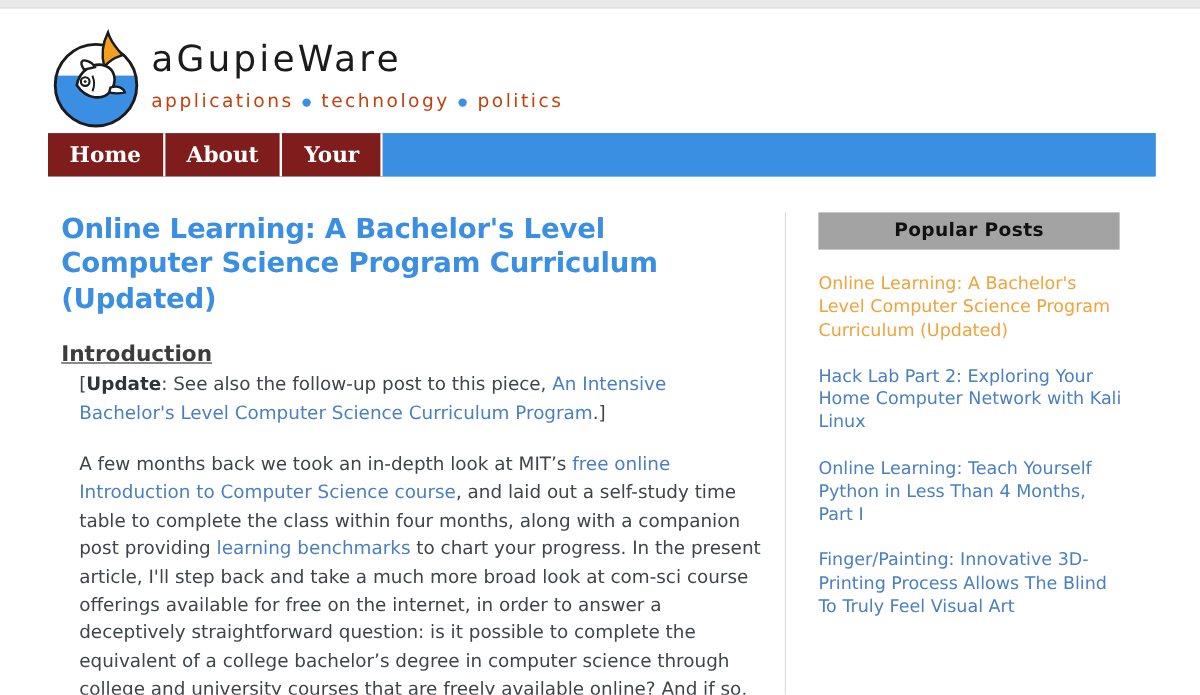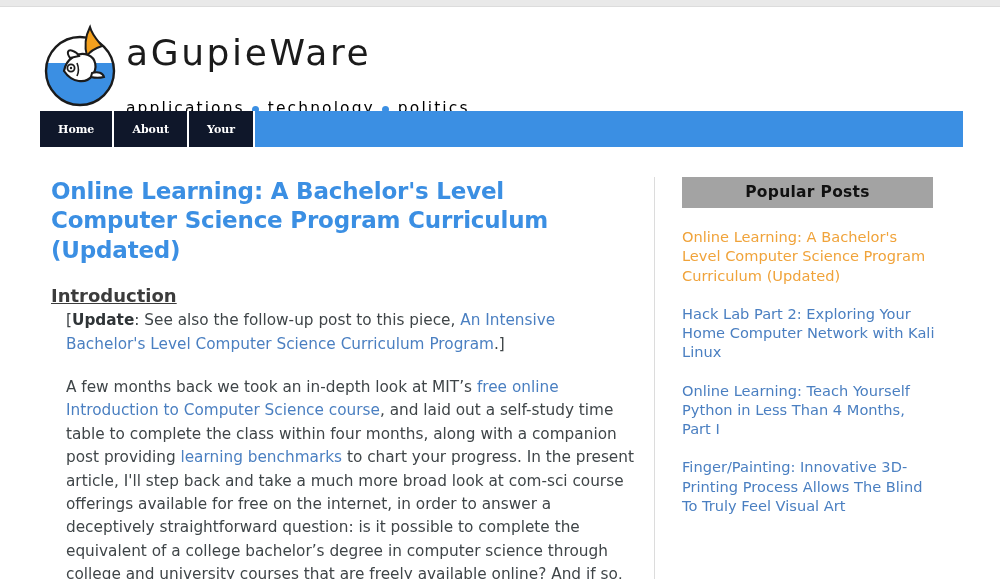--- a/index.html
+++ b/index.html
@@ -35,33 +35,33 @@
     width: 84px;
     height: 88px;
   }
   .brand-text {
     position: absolute;
     left: 126px;
     top: 28px;
   }
   .brand-name {
     font-family: "DejaVu Sans", sans-serif;
-    font-size: 36px;
+    font-size: 30px;
     letter-spacing: 2.6px;
     color: #1b1b1b;
     line-height: 1;
     white-space: nowrap;
     font-weight: 400;
   }
   .brand-tagline {
-    margin-top: 30px;
+    margin-top: 12px;
     font-family: "DejaVu Sans", sans-serif;
     font-size: 15.5px;
     letter-spacing: 2.1px;
-    color: #000000;
+    color: #c2410c;
     line-height: 1;
     white-space: nowrap;
     display: flex;
     align-items: center;
   }
   .brand-tagline .tdot {
     display: inline-block;
     width: 7px;
     height: 7px;
     border-radius: 50%;
@@ -83,23 +83,23 @@
     box-sizing: border-box;
   }
   .nav-item {
     display: flex;
     align-items: center;
     justify-content: center;
     padding: 0 18px;
     color: #ffffff;
     font-family: "DejaVu Serif", serif;
     font-weight: bold;
-    font-size: 11px;
+    font-size: 18px;
     border-right: 2px solid #ffffff;
-    background: #0f172a;
+    background: #7f1d1d;
     cursor: pointer;
     white-space: nowrap;
   }
   .nav-filler {
     flex: 1 1 auto;
     background: #3b8fe3;
   }
 
   
   .page {

